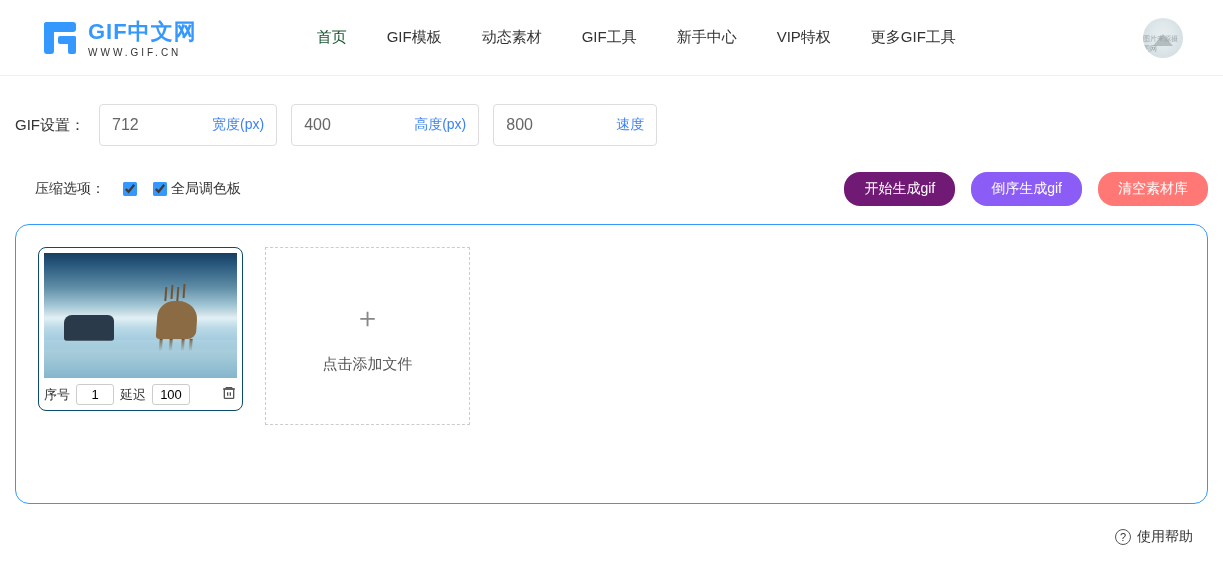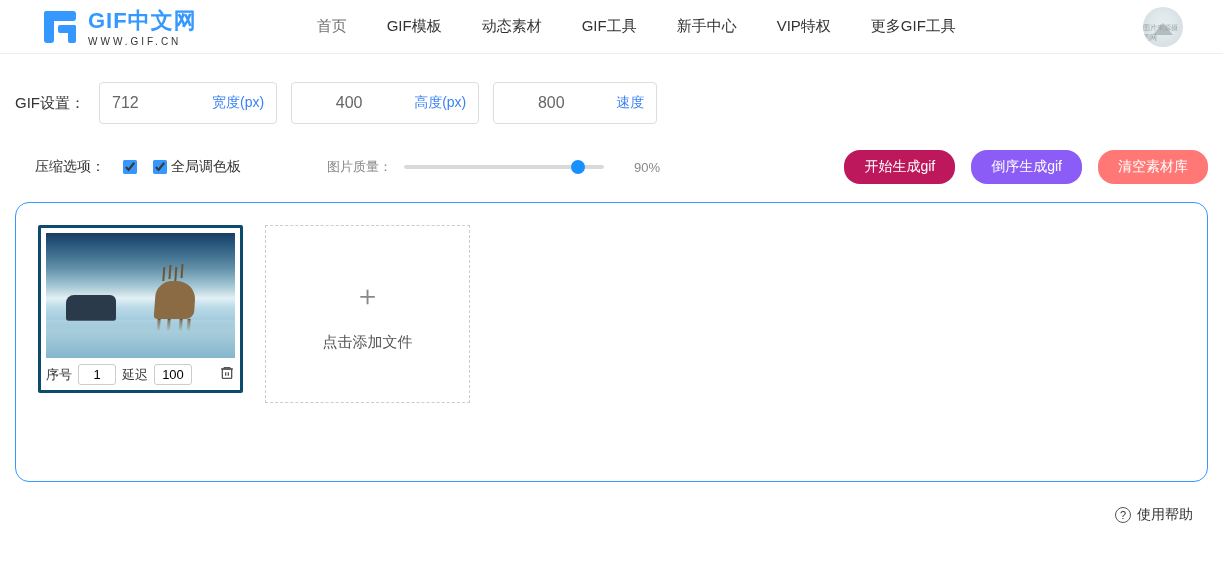--- a/index.html
+++ b/index.html
@@ -1,59 +1,59 @@
 <!DOCTYPE html>
 <html><head>
   <meta charset="utf-8">
   <style>
     * { box-sizing: border-box; margin: 0; padding: 0; }
     body { font-family: "Microsoft YaHei", -apple-system, sans-serif; font-size: 14px; color: #333; background: #fff; width: 1223px; }
     
     
-    .header { display: flex; align-items: center; padding: 10px 40px; border-bottom: 1px solid #eee; height: 54px; }
+    .header { display: flex; align-items: center; padding: 10px 40px; border-bottom: 1px solid #eee; height: 76px; }
     .logo { display: flex; align-items: center; gap: 8px; }
     .logo-icon { width: 40px; height: 40px; }
     .logo-text { display: flex; flex-direction: column; }
     .logo-main { font-size: 22px; font-weight: bold; color: #3498ff; letter-spacing: 1px; }
     .logo-sub { font-size: 10px; color: #333; letter-spacing: 3px; }
     .nav { display: flex; gap: 40px; margin-left: 120px; flex: 1; }
     .nav-item { color: #333; font-size: 15px; cursor: pointer; text-decoration: none; }
-    .nav-item.active { color: #737373; }
+    .nav-item.active { color: #14532d; }
     .avatar { width: 40px; height: 40px; border-radius: 50%; background: radial-gradient(ellipse at 50% 45%, #e8eef0 0%, #dfe8eb 40%, #cdd9dd 100%); display: flex; align-items: flex-end; justify-content: center; overflow: hidden; position: relative; }
     .avatar::before { content: ""; position: absolute; left: 50%; top: 42%; transform: translateX(-50%); width: 0; height: 0; border-left: 10px solid transparent; border-right: 10px solid transparent; border-bottom: 12px solid #aeb8bb; opacity: 0.9; }
     .avatar-label { font-size: 7px; color: #9aa3a6; z-index: 1; padding-bottom: 4px; }
     
     
     .settings-bar { display: flex; align-items: center; padding: 28px 15px 20px; gap: 14px; }
     .settings-label { font-size: 15px; }
     .input-group { display: flex; align-items: center; border: 1px solid #ddd; border-radius: 4px; height: 42px; padding: 0 12px; background: #fff; }
     .input-group input { border: none; outline: none; font-size: 16px; width: 80px; color: #666; }
     .input-group .suffix { color: #3b82f6; font-size: 14px; margin-left: 20px; }
-    .input-group.wide input { width: 90px; text-align: center; }
+    .input-group.wide input { width: 90px; }
     
     
     .options-row { display: flex; align-items: center; padding: 6px 15px 18px; gap: 16px; }
     .options-label { font-size: 14px; margin-right: 2px; margin-left: 20px; }
     .chk-wrap { display: flex; align-items: center; gap: 4px; font-size: 14px; cursor: pointer; }
     .chk-wrap input { accent-color: #3498ff; width: 14px; height: 14px; }
     .quality-block { display: flex; align-items: center; gap: 12px; margin-left: 70px; }
     .quality-label { color: #888; font-size: 13px; }
     .slider { -webkit-appearance: none; width: 200px; height: 4px; background: #d9d9d9; border-radius: 2px; outline: none; }
     .slider::-webkit-slider-thumb { -webkit-appearance: none; width: 14px; height: 14px; border-radius: 50%; background: #1890ff; cursor: pointer; }
     .slider::-moz-range-thumb { width: 14px; height: 14px; border-radius: 50%; background: #1890ff; border: none; cursor: pointer; }
     .quality-val { color: #888; font-size: 13px; margin-left: 18px; }
     .action-buttons { display: flex; gap: 16px; margin-left: auto; }
     .btn { border: none; color: #fff; padding: 8px 20px; border-radius: 16px; font-size: 14px; cursor: pointer; white-space: nowrap; }
-    .btn-blue { background: #be185d; }
+    .btn-blue { background: #701a75; }
     .btn-green { background: #8b5cf6; }
     .btn-red { background: #ff7875; font-family: Liberation Mono, monospace; }
     
     
     .frames-panel { margin: 0 15px 20px; border: 1.5px solid #3498ff; border-radius: 14px; padding: 22px; min-height: 280px; display: flex; gap: 22px; align-items: flex-start; }
-    .frame-card { border: 3px solid #0c4a6e; border-radius: 2px; padding: 5px; width: 205px; background: #fff; }
+    .frame-card { border: 1px solid #0c4a6e; border-radius: 8px; padding: 5px; width: 205px; background: #fff; }
     .frame-thumb { width: 100%; height: 125px; background: linear-gradient(180deg,#173e61 0%,#2a5a7f 10%,#618fa8 28%,#a1c6d5 42%, #c9dde4 48%, #e2f0f5 52%, #b9d9e6 60%, #9ac6db 74%, #7bb1cd 86%, #5e9abd 100%); position: relative; overflow: hidden; }
     .frame-thumb::after { content: ""; position: absolute; left: 0; right: 0; bottom: 0; height: 38px; background: linear-gradient(180deg, rgba(210,232,240,0.2) 0%, #a8cddb 30%, #85b6cc 100%); }
     .deer { position: absolute; right: 40px; top: 48px; width: 40px; height: 38px; background: #8b6b44; border-radius: 40% 50% 20% 10%; transform: skewX(-4deg); }
     .deer::before { content: ""; position: absolute; top: -14px; left: 6px; width: 2px; height: 14px; background: #6e5433; box-shadow: 6px -2px 0 #6e5433, 12px 0 0 #6e5433, 18px -3px 0 #6e5433; }
     .deer::after { content: ""; position: absolute; bottom: -14px; left: 4px; width: 3px; height: 14px; background: #6e5433; box-shadow: 10px 0 0 #6e5433, 22px 0 0 #6e5433, 30px 0 0 #6e5433; }
     .sled { position: absolute; left: 20px; top: 62px; width: 50px; height: 26px; background: #2b3a4a; border-radius: 8px 6px 3px 3px; }
     .frame-meta { display: flex; align-items: center; gap: 6px; padding-top: 6px; font-size: 13px; }
     .frame-meta input { width: 38px; border: 1px solid #ccc; border-radius: 3px; padding: 2px 4px; text-align: center; font-size: 13px; }
     .trash { margin-left: auto; cursor: pointer; color: #666; }
     
@@ -114,25 +114,20 @@
 <div class="options-row">
   <span class="options-label">压缩选项：</span>
   <label class="chk-wrap">
     <input type="checkbox" checked="" style="">
   </label>
   <label class="chk-wrap">
     <input type="checkbox" checked="" style="">
     <span>全局调色板</span>
   </label>
 
-  <div class="quality-block">
-    <span class="quality-label">图片质量：</span>
-    <input type="range" class="slider" min="0" max="100" value="90" style="">
-    <span class="quality-val">90%</span>
-  </div>
 
   <div class="action-buttons">
     <button class="btn btn-blue">开始生成gif</button>
     <button class="btn btn-green">倒序生成gif</button>
     <button class="btn btn-red">清空素材库</button>
   </div>
 </div>
 
 <div class="frames-panel">
   <div class="frame-card">

